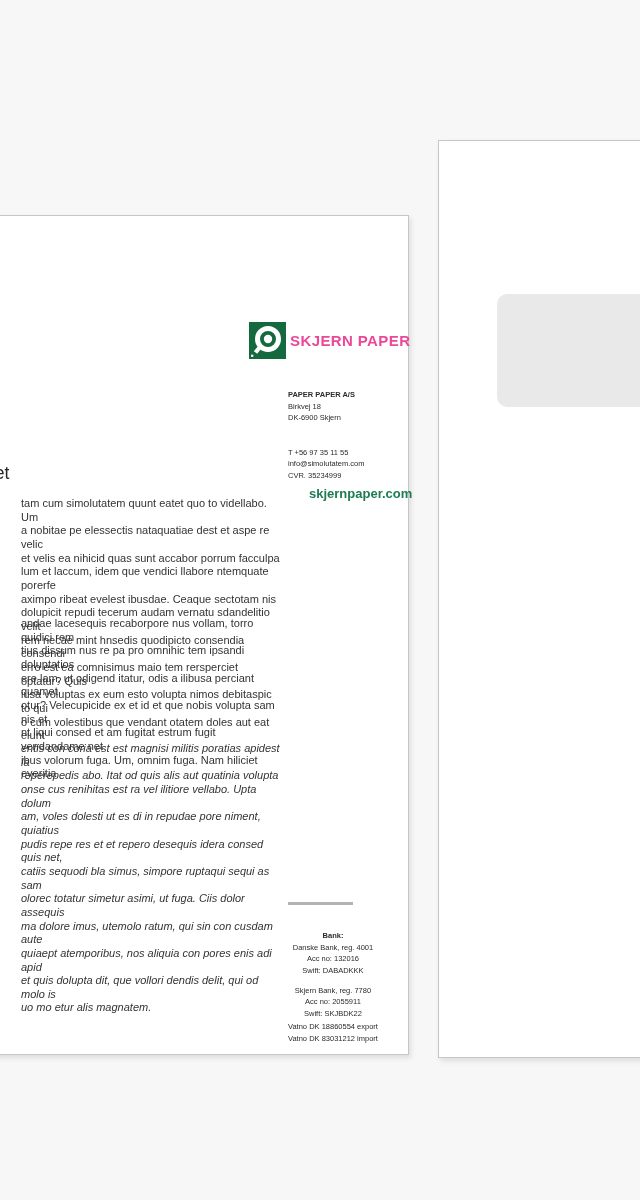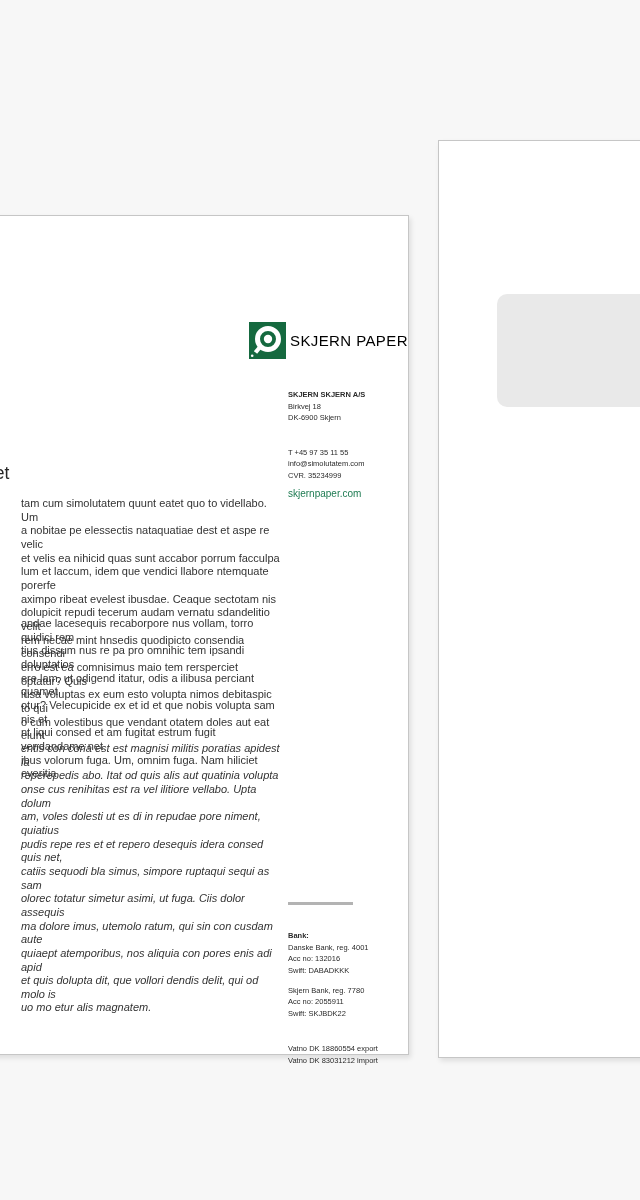--- a/index.html
+++ b/index.html
@@ -18,75 +18,75 @@
   .page-main{left:-186px;top:215px;width:595px;height:840px;}
   .page-right{left:438px;top:140px;width:262px;height:918px;}
   .gray-panel{
     position:absolute;left:58px;top:153px;width:210px;height:113px;
     background:#e9e9e9;border-radius:10px;
   }
   
   .logo{position:absolute;left:434px;top:106px;width:37px;height:37px;display:block;}
   .wordmark{
     position:absolute;left:475px;top:117px;
-    font-size:15px;line-height:16px;color:#000000;letter-spacing:0.4px;white-space:nowrap;
+    font-size:15px;line-height:16px;color:#ec4899;letter-spacing:0.4px;white-space:nowrap;font-weight:bold;
   }
   
   .contact{position:absolute;left:473px;top:377px;font-size:7.5px;line-height:11.4px;color:#2b2b2b;}
   .page-main .contact{top:162px;}
   .contact .grp{white-space:pre-line;}
   .contact .grp+.grp{margin-top:12px;}
   .bold{font-weight:bold;}
   .site-link{
-    display:block;margin-top:7px;font-weight:normal;color:#1e7b52;
-    text-decoration:none;font-size:10px;line-height:11.4px;
+    display:block;margin-top:7px;font-weight:bold;color:#1e7b52;
+    text-decoration:none;font-size:13px;line-height:11.4px;margin-left:21px;
   }
   
   .doc-title{
     position:absolute;left:175px;top:248px;
     font-size:17.5px;line-height:19px;color:#262626;
   }
   .para{
     position:absolute;left:186px;width:260px;
     font-size:11px;line-height:13.65px;color:#333333;
     white-space:pre-line;
     margin-left:20px;
   }
   .para.p1{top:281px;}
   .para.p2{top:401px;}
   .para.p3{top:526px;font-style:italic;}
   
   .divider{position:absolute;left:473px;top:686px;width:65px;height:3px;background:#b3b3b3;}
   .bank{position:absolute;left:473px;top:703px;font-size:7.5px;line-height:11.4px;color:#2b2b2b;}
-  .bank .grp{white-space:pre-line;}
+  .bank .grp{white-space:pre-line;text-align:center;}
   .bank .grp.g2{margin-top:9px;}
-  .bank .grp.g3{margin-top:24px;}
+  .bank .grp.g3{margin-top:2px;}
 </style>
 </head>
 <body>
 
 <div class="page page-main">
 
   <svg class="logo" viewBox="0 0 37 37">
     <rect x="0" y="0" width="37" height="37" fill="#15693f"></rect>
     <circle cx="19" cy="17" r="10.5" fill="none" stroke="#ffffff" stroke-width="5"></circle>
     <circle cx="19" cy="17" r="4.2" fill="#ffffff"></circle>
     <path d="M 11.5 24.5 L 6.5 30.5" stroke="#ffffff" stroke-width="4.2" fill="none"></path>
     <circle cx="3.2" cy="33.8" r="1.3" fill="#ffffff"></circle>
   </svg>
   <div class="wordmark">SKJERN PAPER</div>
 
   <div class="contact">
     <div class="grp">
-      <span class="bold">SKJERN SKJERN A/S</span>
+      <span class="bold">PAPER PAPER A/S</span>
       <span>Birkvej 18
 DK-6900 Skjern</span>
     </div>
     <div class="grp">
-      <span>T +45 97 35 11 55</span>
+      <span>T +56 97 35 11 55</span>
       <span>info@simolutatem.com</span>
       <span>CVR. 35234999</span>
     </div>
     <span class="site-link">skjernpaper.com</span>
   </div>
 
   <div class="doc-title">tet</div>
   <div class="para p1">tam cum simolutatem quunt eatet quo to videllabo. Um
 a nobitae pe elessectis nataquatiae dest et aspe re velic
 et velis ea nihicid quas sunt accabor porrum facculpa

